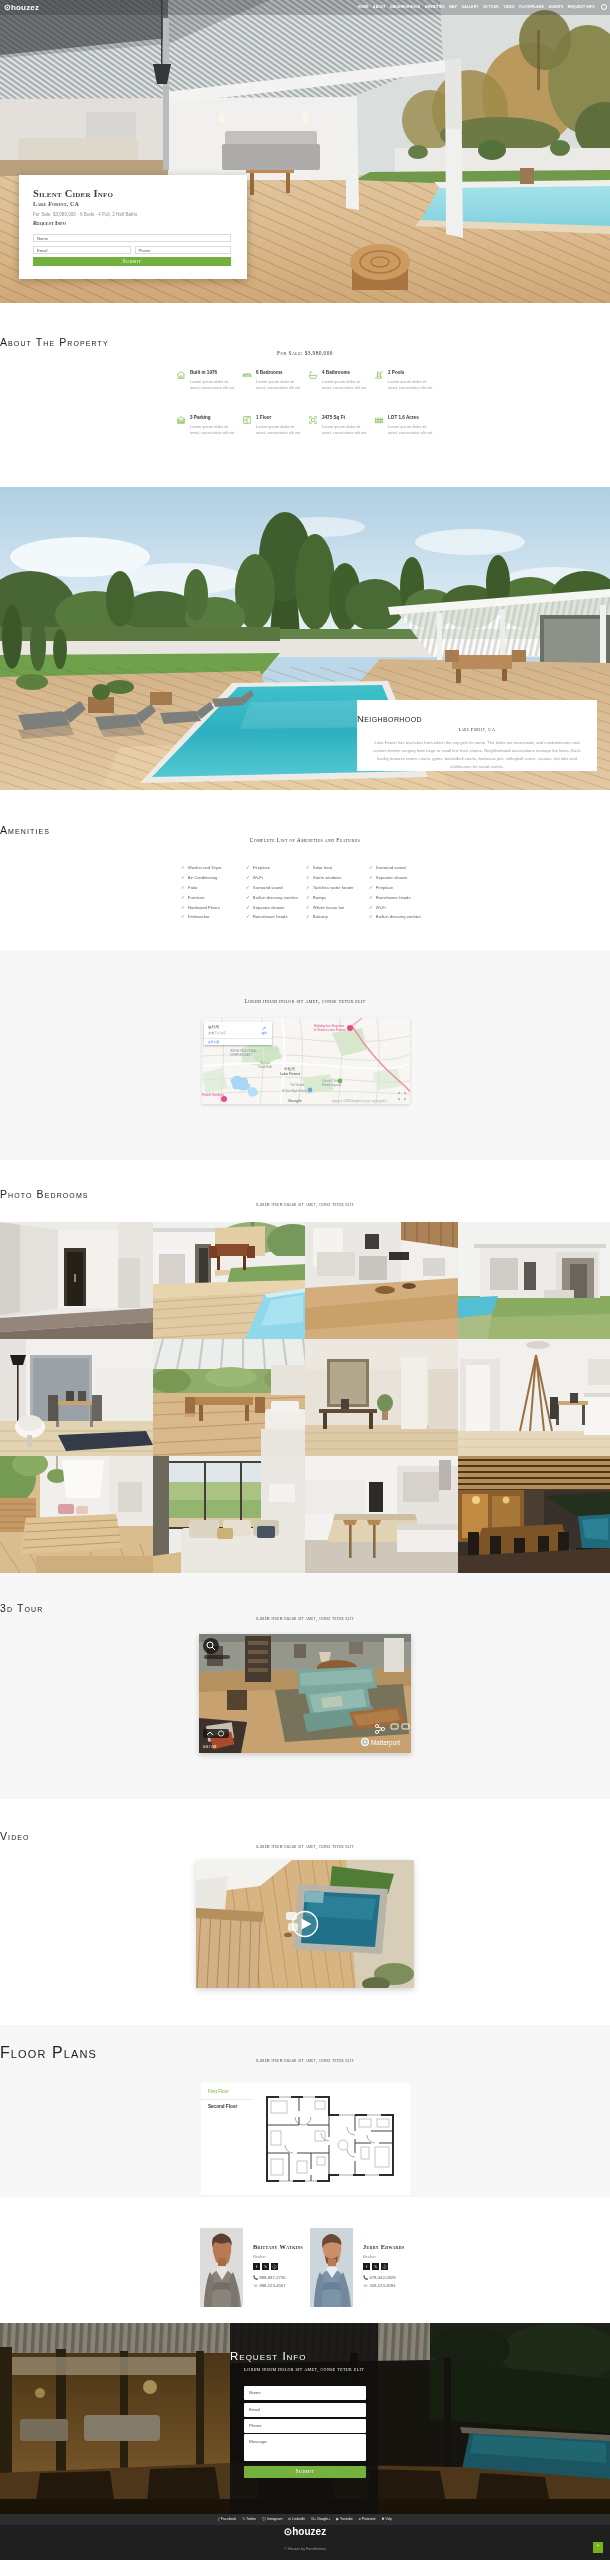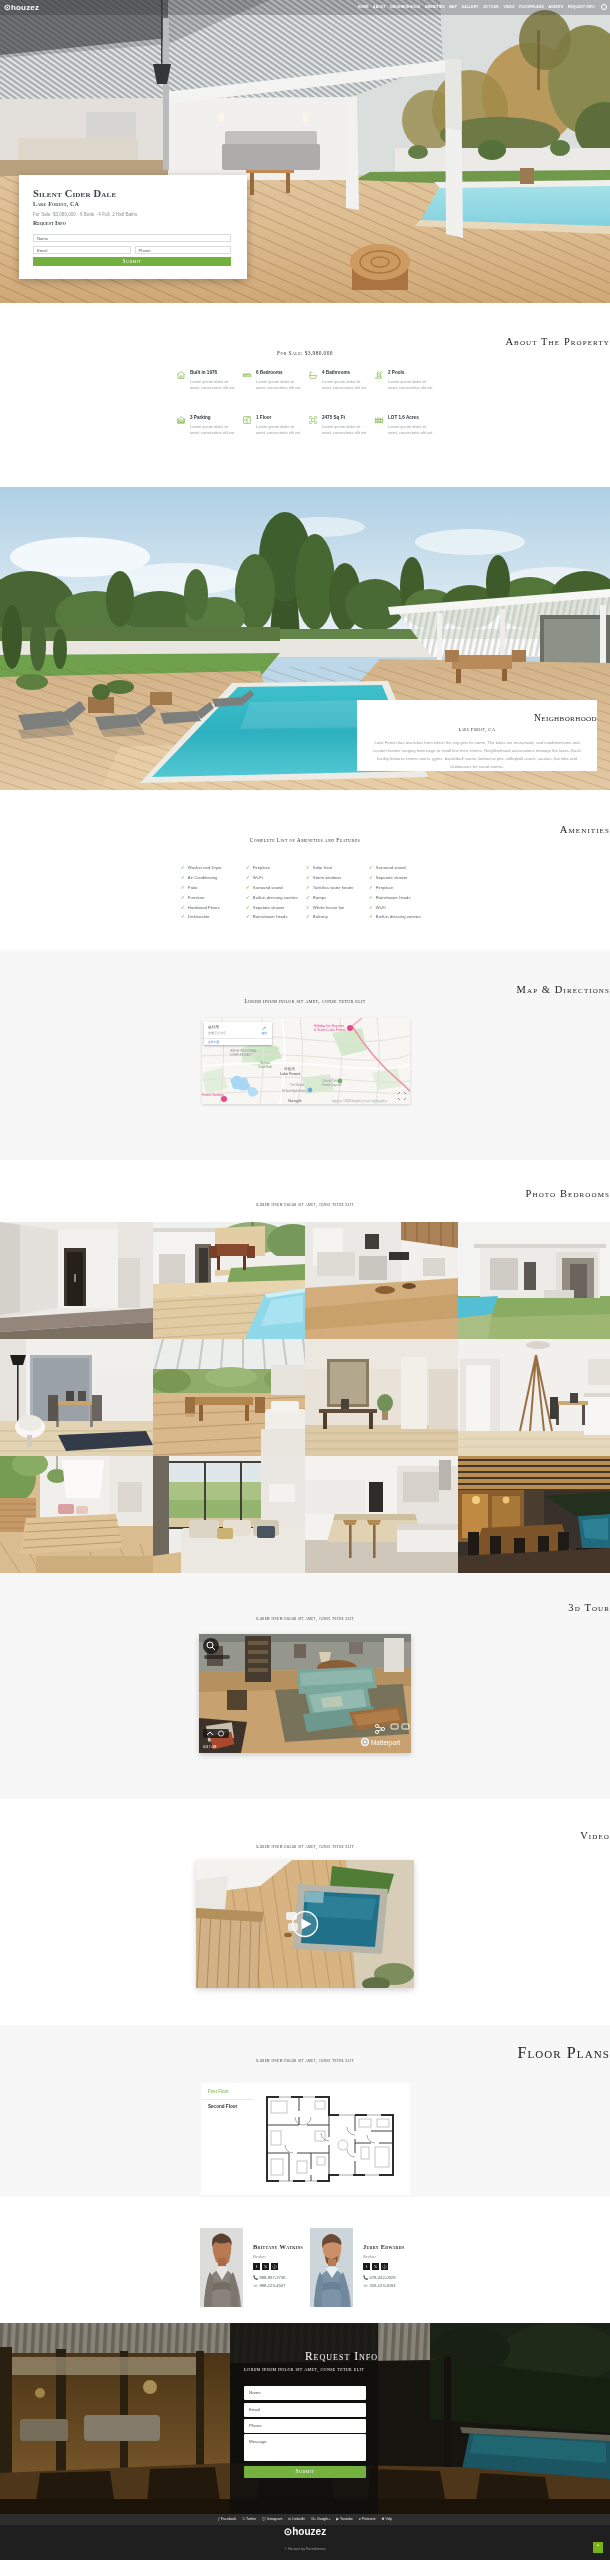--- a/index.html
+++ b/index.html
@@ -1,19 +1,19 @@
 <!DOCTYPE html>
 <html><head>
 <meta charset="utf-8">
 <style>
 *{margin:0;padding:0;box-sizing:border-box}
 html,body{width:610px;background:#fff}
 body{position:relative;height:2560px;font-family:"Liberation Sans",sans-serif;overflow:hidden}
 .sec{position:absolute;left:0;width:610px}
-.stitle{font-family:Liberation Serif, serif;font-variant:small-caps;color:#222;text-align:right;letter-spacing:1px}
+.stitle{font-family:Liberation Sans, sans-serif;font-variant:small-caps;color:#222;text-align:left;letter-spacing:1px}
 .ssub{font-family:"Liberation Serif",serif;font-variant:small-caps;color:#333;text-align:center;font-size:5.4px;letter-spacing:.4px}
 svg{display:block}
 .feat{position:absolute;width:62px}
 .fic{position:absolute;left:0;top:2px;width:10px;height:10px}
 .ft{position:absolute;left:14px;top:2px;font-size:4.6px;font-weight:bold;color:#30373d;white-space:nowrap}
 .fl{position:absolute;left:14px;top:11px;width:46px;font-size:4px;color:#9aa0a5;line-height:6px}
 .acol{position:absolute;top:0;width:62px}
 .ai{height:9.9px;white-space:nowrap}
 .ai i{font-style:normal;color:#7cb342;font-weight:bold;margin-right:3px;font-size:4.6px}
 .sq{width:7px;height:7px;background:#1a1a1a;color:#fff;font-size:4px;text-align:center;line-height:7px}
@@ -138,21 +138,21 @@
         <span>FLOORPLANS</span>
         <span>AGENTS</span>
         <span>REQUEST INFO</span>
 </div>
 
 <div style="position:absolute;right:3px;top:4px;width:6px;height:6px;border:1px solid #fff;border-radius:50%"></div>
 </div>
 
 <div style="position:absolute;left:19px;top:175px;width:228px;height:104px;background:#fff;box-shadow:0 2px 8px rgba(0,0,0,.25)">
 
-<div style="position:absolute;left:14px;top:12.5px;font-family:'Liberation Serif',serif;font-variant:small-caps;font-size:10.5px;font-weight:bold;color:#3c434a;letter-spacing:.2px">Silent Cider Dale</div>
+<div style="position:absolute;left:14px;top:12.5px;font-family:'Liberation Serif',serif;font-variant:small-caps;font-size:10.5px;font-weight:bold;color:#3c434a;letter-spacing:.2px">Silent Cider Info</div>
 
 <div style="position:absolute;left:14px;top:26px;font-family:'Liberation Serif',serif;font-variant:small-caps;font-size:6px;font-weight:bold;color:#424a51;letter-spacing:.2px">Lake Forest, CA</div>
 
 <div style="position:absolute;left:14px;top:36.5px;font-size:4.6px;color:#8d9297">For Sale: $3,080,000 · 6 Beds · 4 Full, 2 Half Baths</div>
 
 <div style="position:absolute;left:14px;top:45px;font-family:'Liberation Serif',serif;font-variant:small-caps;font-size:6px;font-weight:bold;color:#3c434a">Request Info</div>
 
 <div style="position:absolute;left:14px;top:59px;width:198px;height:8px;border:0.5px solid #d9dcde;font-size:4.2px;color:#5a6065;line-height:8px;padding-left:3px">Name</div>
 
 <div style="position:absolute;left:14px;top:70.5px;width:98px;height:8px;border:0.5px solid #d9dcde;font-size:4.2px;color:#5a6065;line-height:8px;padding-left:3px">Email</div>
@@ -406,21 +406,20 @@
 <div class="ai"><i>✓</i>Fireplace</div>
 <div class="ai"><i>✓</i>Rainshower heads</div>
 <div class="ai"><i>✓</i>Wi-Fi</div>
 <div class="ai"><i>✓</i>Built-in dressing vanities</div>
 </div>
 </div>
 </div>
 
 <div class="sec" id="mapsec" style="top:950px;height:210px;background:#f7f7f7">
 
-<div class="stitle" style="position:absolute;top:34px;left:0;width:610px;font-size:10.5px;letter-spacing:1.1px">Map &amp; Directions</div>
 
 <div class="ssub" style="position:absolute;top:48px;left:0;width:610px">Lorem ipsum dolor sit amet, conse tetur elit</div>
 
 <div style="position:absolute;left:202px;top:68px;width:208px;height:86px;background:#f7f5f1;overflow:hidden;box-shadow:0 1px 3px rgba(0,0,0,.15)">
 <svg width="208" height="86" viewBox="0 0 208 86">
 <rect width="208" height="86" fill="#f8f6f2"></rect>
 
 <path d="M40 30 Q60 22 78 30 L70 45 Q52 50 40 44 Z" fill="#d9ecd2"></path>
 <path d="M48 32 L75 28 L80 40 L56 46 Z" fill="#cce6c4"></path>
 <path d="M130 15 L160 10 L165 32 L140 38 Z" fill="#d4e9cc"></path>

